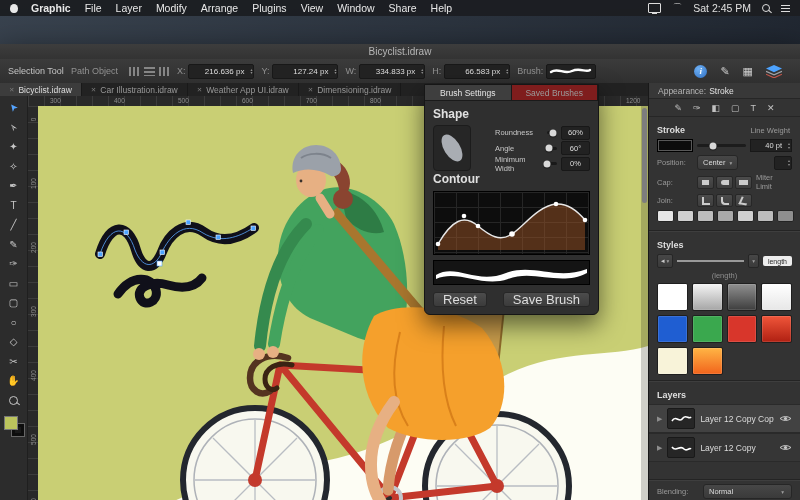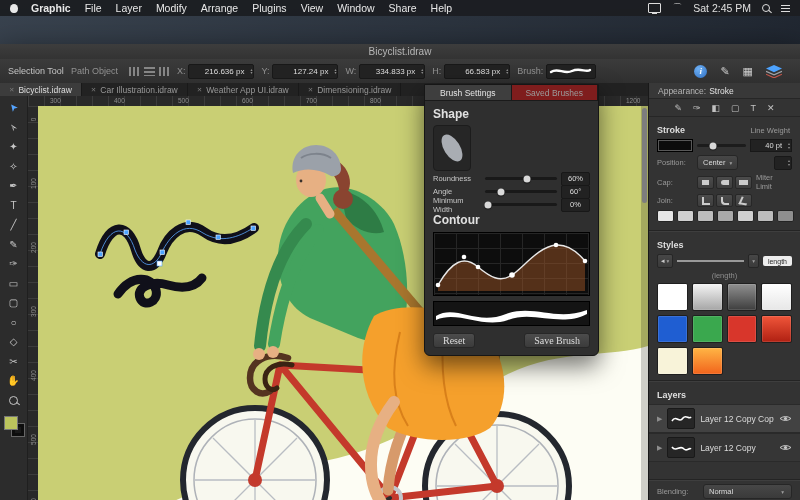--- a/index.html
+++ b/index.html
@@ -72,39 +72,39 @@
     color:#d8d8d8;font-size:8.5px;display:flex;align-items:center;gap:5px;padding:2px 7px;}
   .zoom .caret{font-size:6px;color:#9a9a9a;}
   
   .bpanel{position:absolute;top:40px;left:424px;width:173px;background:#2f2f2f;border:1px solid #161616;
     border-radius:0 0 6px 6px;box-shadow:0 10px 24px rgba(0,0,0,.55);z-index:40;color:#ccc;}
   .bp-tabs{display:flex;height:15px;background:#7f1d1d;border-bottom:1px solid #1a1a1a;}
   .bp-tab{flex:1;display:flex;align-items:center;justify-content:center;font-size:8.5px;color:#9b9b9b;border-right:1px solid #1a1a1a;}
   .bp-tab.active{background:#3e3e3e;color:#e4e4e4;}
   .bp-body{padding:5px 8px 7px;}
   .bp-title{font-size:12px;font-weight:bold;color:#e0e0e0;margin:1px 0 4px;}
-  .shape-row{display:flex;gap:0;flex-direction:column;}
+  .shape-row{display:flex;gap:24px;}
   .tip-box{width:36px;height:44px;background:#262626;border:1px solid #1c1c1c;border-radius:4px;position:relative;flex:none;}
   .tip{position:absolute;left:50%;top:50%;width:16px;height:30px;background:#a9adb3;border-radius:50%;
     transform:translate(-50%,-50%) rotate(-32deg);}
   .sliders{flex:1;display:flex;flex-direction:column;justify-content:space-between;padding:1px 0;}
   .srow{display:flex;align-items:center;gap:4px;height:13px;}
   .srow .lbl{width:48px;font-size:7.5px;color:#c6c6c6;}
   .slider{flex:1;height:3px;background:#191919;border-radius:2px;position:relative;}
   .knob{position:absolute;top:50%;width:7px;height:7px;background:#d9d9d9;border-radius:50%;transform:translate(-50%,-50%);
     box-shadow:0 1px 1px rgba(0,0,0,.5);}
   .val-box{width:27px;height:12px;background:#222;border:1px solid #181818;border-radius:2px;color:#ddd;font-size:7.5px;
     display:flex;align-items:center;justify-content:center;flex:none;}
   .curve{margin-top:5px;width:155px;height:62px;background:#0d0d0d;border:1px solid #000;position:relative;
     background-image:repeating-linear-gradient(90deg,#262626 0 1px,transparent 1px 22px),
                      repeating-linear-gradient(180deg,#262626 0 1px,transparent 1px 15px);}
   .spreview{margin-top:5px;width:155px;height:23px;background:#141414;border:1px solid #000;position:relative;}
   .bp-btns{display:flex;justify-content:space-between;margin-top:7px;}
   .bp-btn{height:13px;padding:0 9px;background:linear-gradient(#4c4c4c,#3b3b3b);border:1px solid #272727;border-radius:3px;
-    color:#ddd;font-size:10px;display:flex;align-items:center;font-family:Liberation Serif, serif;}
+    color:#ddd;font-size:13px;display:flex;align-items:center;}
   
   .sidebar{position:absolute;top:39px;left:648px;width:152px;height:442px;background:#333;border-left:1px solid #181818;
     display:flex;flex-direction:column;font-size:8px;color:#b5b5b5;box-sizing:border-box;}
   .sb-header{height:15px;flex:none;display:flex;align-items:center;gap:3px;padding:0 9px;background:#383838;
     border-bottom:1px solid #262626;font-size:8.5px;}
   .sb-header .strong{color:#e2e2e2;}
   .sb-iconrow{height:17px;flex:none;display:flex;align-items:center;justify-content:center;gap:11px;color:#c2c2c2;
     font-size:9px;border-bottom:1px solid #262626;}
   .sb-sec{padding:4px 8px 5px;flex:none;}
   .row{display:flex;align-items:center;gap:4px;margin:3px 0;min-height:12px;}

